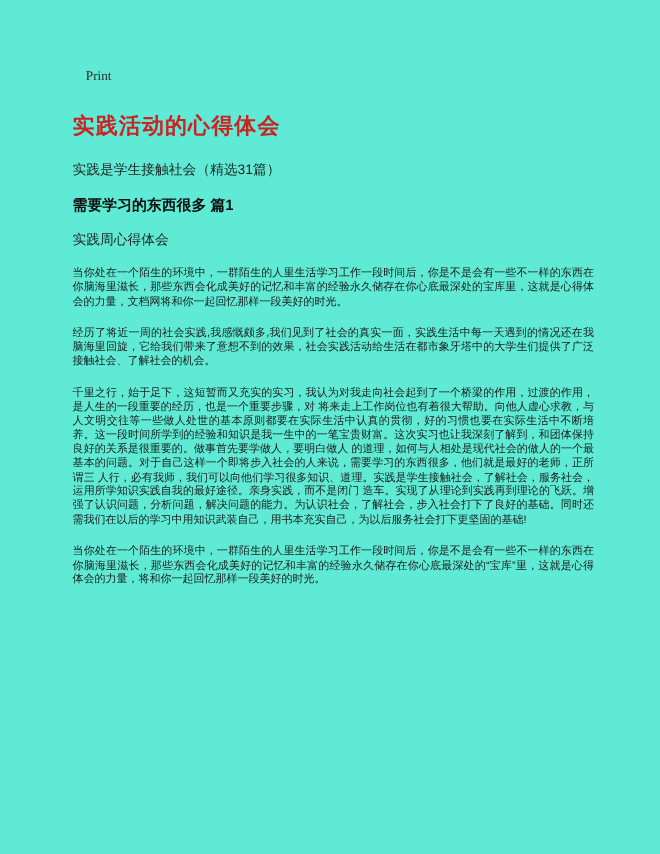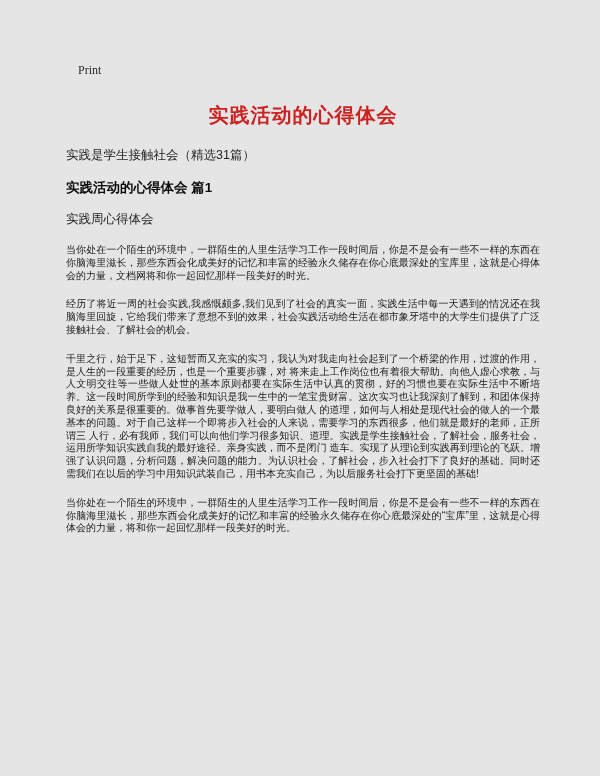--- a/index.html
+++ b/index.html
@@ -12,32 +12,32 @@
     height: 776px;
     overflow: hidden;
     font-family: "Liberation Sans", "DejaVu Sans", sans-serif;
     color: #1f1f1f;
   }
   .page {
     box-sizing: border-box;
     width: 600px;
     height: 776px;
     padding: 60px 60px 0 66px;
-    background: #e5e5e5;
+    background: #5eead4;
   }
   .print-link {
     font-family: "Liberation Serif", "DejaVu Serif", serif;
     font-size: 12px;
     color: #2b2b2b;
     margin: 0 0 14px 12px;
     display: inline-block;
     cursor: pointer;
   }
   .doc-title {
-    text-align: center;
+    text-align: left;
     font-size: 20px;
     font-weight: bold;
     letter-spacing: 1px;
     margin: 10px 0 18px 0;
   }
   .subtitle {
     font-size: 12.5px;
     margin: 0 0 15px 0;
     color: #1f1f1f;
   }
@@ -64,21 +64,21 @@
 <body>
 
 <div class="page">
 
   <span class="print-link">Print</span>
 
   <h1 class="doc-title" style="color: rgb(204, 34, 34);">实践活动的心得体会</h1>
 
   <p class="subtitle">实践是学生接触社会（精选31篇）</p>
 
-  <h2 class="section-heading">实践活动的心得体会 篇1</h2>
+  <h2 class="section-heading">需要学习的东西很多 篇1</h2>
 
   <p class="intro-line">实践周心得体会</p>
 
   <p class="body-para">当你处在一个陌生的环境中，一群陌生的人里生活学习工作一段时间后，你是不是会有一些不一样的东西在你脑海里滋长，那些东西会化成美好的记忆和丰富的经验永久储存在你心底最深处的宝库里，这就是心得体会的力量，文档网将和你一起回忆那样一段美好的时光。</p>
 
   <p class="body-para">经历了将近一周的社会实践,我感慨颇多,我们见到了社会的真实一面，实践生活中每一天遇到的情况还在我脑海里回旋，它给我们带来了意想不到的效果，社会实践活动给生活在都市象牙塔中的大学生们提供了广泛接触社会、了解社会的机会。</p>
 
   <p class="body-para">千里之行，始于足下，这短暂而又充实的实习，我认为对我走向社会起到了一个桥梁的作用，过渡的作用，是人生的一段重要的经历，也是一个重要步骤，对 将来走上工作岗位也有着很大帮助。向他人虚心求教，与人文明交往等一些做人处世的基本原则都要在实际生活中认真的贯彻，好的习惯也要在实际生活中不断培 养。这一段时间所学到的经验和知识是我一生中的一笔宝贵财富。这次实习也让我深刻了解到，和团体保持良好的关系是很重要的。做事首先要学做人，要明白做人 的道理，如何与人相处是现代社会的做人的一个最基本的问题。对于自己这样一个即将步入社会的人来说，需要学习的东西很多，他们就是最好的老师，正所谓三 人行，必有我师，我们可以向他们学习很多知识、道理。实践是学生接触社会，了解社会，服务社会，运用所学知识实践自我的最好途径。亲身实践，而不是闭门 造车。实现了从理论到实践再到理论的飞跃。增强了认识问题，分析问题，解决问题的能力。为认识社会，了解社会，步入社会打下了良好的基础。同时还需我们在以后的学习中用知识武装自己，用书本充实自己，为以后服务社会打下更坚固的基础!</p>
 
 

